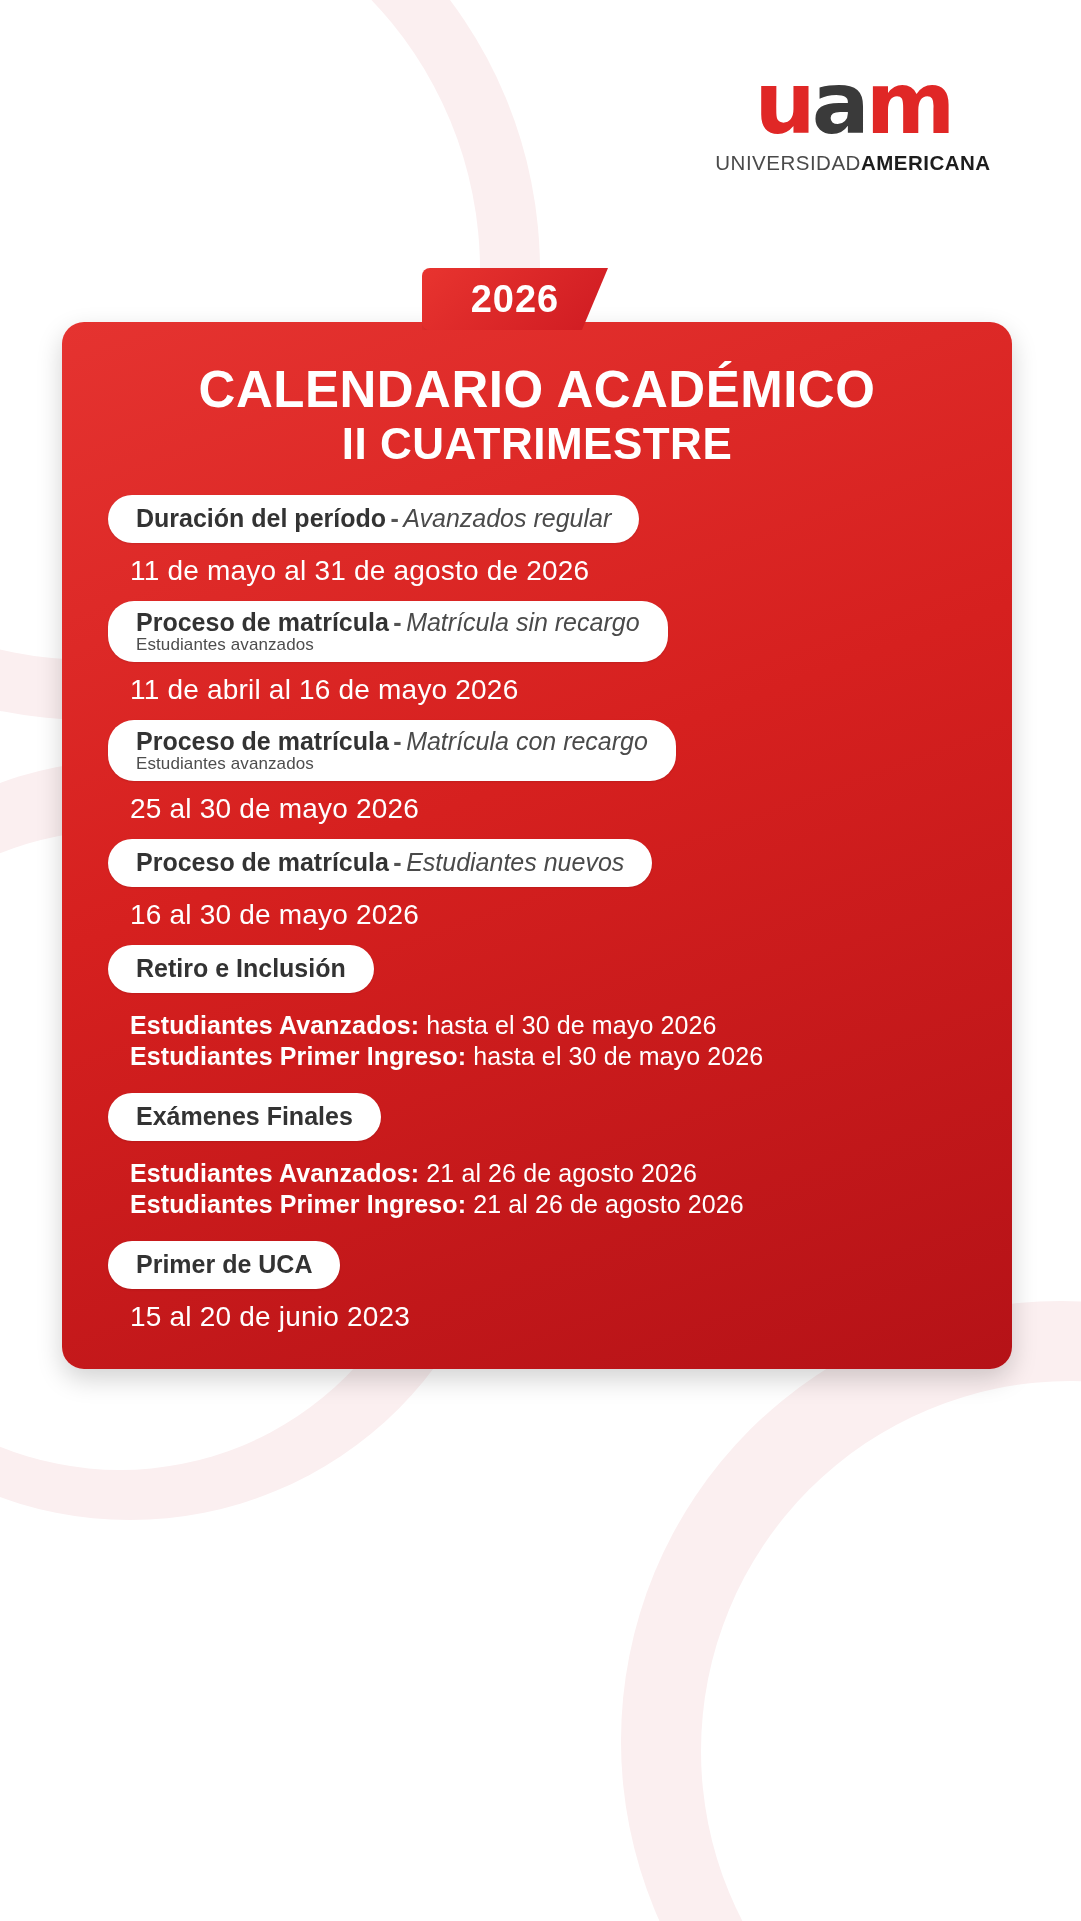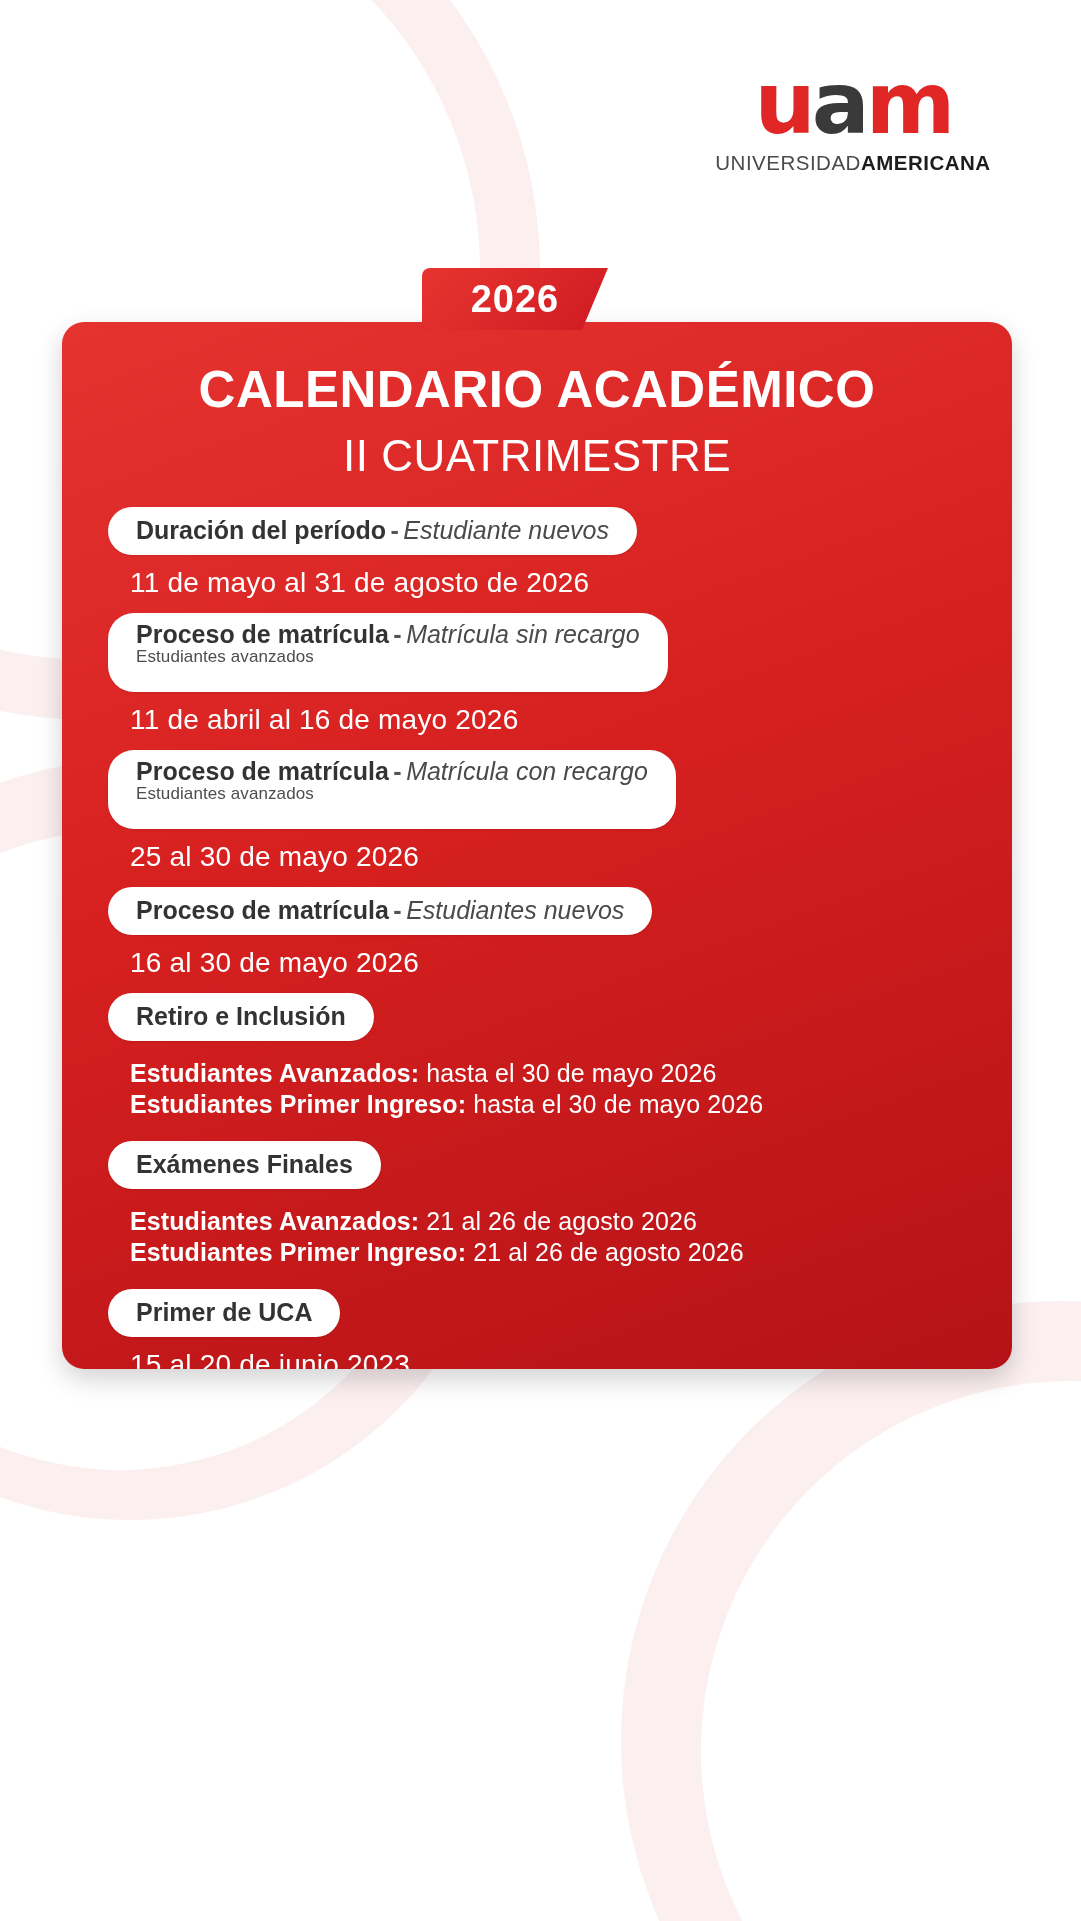--- a/index.html
+++ b/index.html
@@ -150,23 +150,23 @@
     color: #ffffff;
     font-size: 51px;
     font-weight: 700;
     letter-spacing: 0.5px;
     line-height: 1.08;
   }
   .card-subtitle {
     text-align: center;
     color: #ffffff;
     font-size: 44px;
-    font-weight: 400;
+    font-weight: 700;
     letter-spacing: 0.5px;
-    margin-top: 14px;
+    margin-top: 2px;
   }
 
   .rows {
     margin-top: 26px;
     padding: 0 46px 0 46px;
   }
 
   .pill {
     background: #ffffff;
     border-radius: 26px;
@@ -197,21 +197,21 @@
   .pill .note {
     display: block;
     font-size: 17px;
     color: #4d4d4d;
     font-weight: 400;
     margin-top: -2px;
     letter-spacing: 0.1px;
   }
   .pill.two-line {
     padding-top: 7px;
-    padding-bottom: 25px;
+    padding-bottom: 7px;
   }
 
   .date {
     color: #ffffff;
     font-size: 28px;
     font-weight: 400;
     margin: 12px 0 14px 22px;
     letter-spacing: 0.2px;
   }
   .detail {
@@ -255,21 +255,21 @@
 <div class="card">
   <div class="card-title">CALENDARIO ACADÉMICO</div>
   <div class="card-subtitle">II CUATRIMESTRE</div>
 
   <div class="rows">
 
     <div class="row">
       <div class="pill">
         <span class="ttl">Duración del período</span>
         <span class="dash">-</span>
-        <span class="sub">Estudiante nuevos</span>
+        <span class="sub">Avanzados regular</span>
       </div>
       <div class="date">11 de mayo al 31 de agosto de 2026</div>
     </div>
 
     <div class="row">
       <div class="pill two-line">
         <span class="ttl">Proceso de matrícula</span>
         <span class="dash">-</span>
         <span class="sub">Matrícula sin recargo</span>
         <span class="note">Estudiantes avanzados</span>

